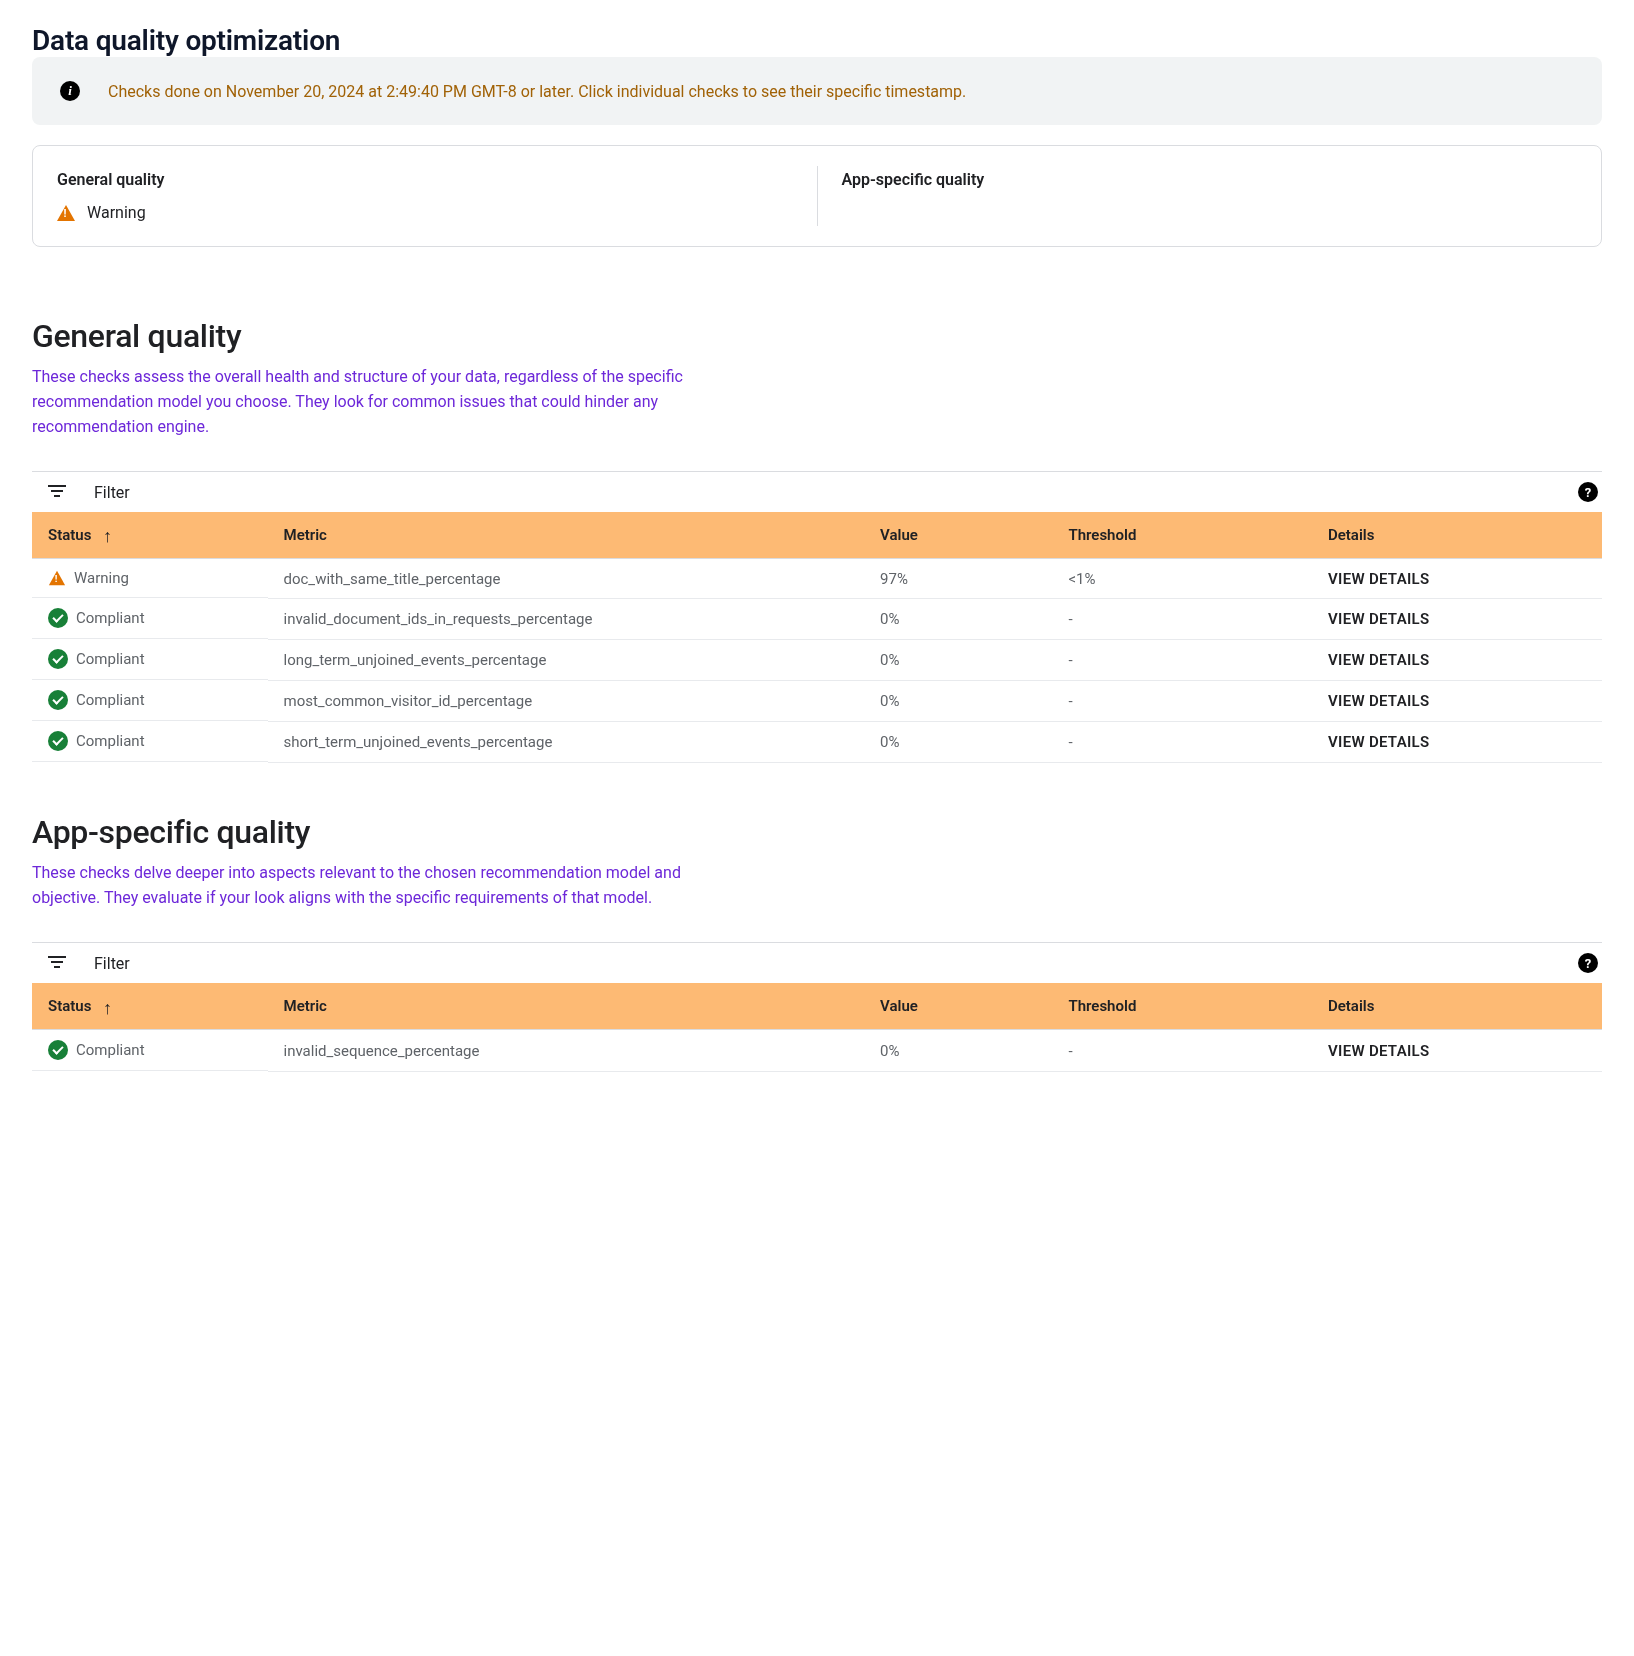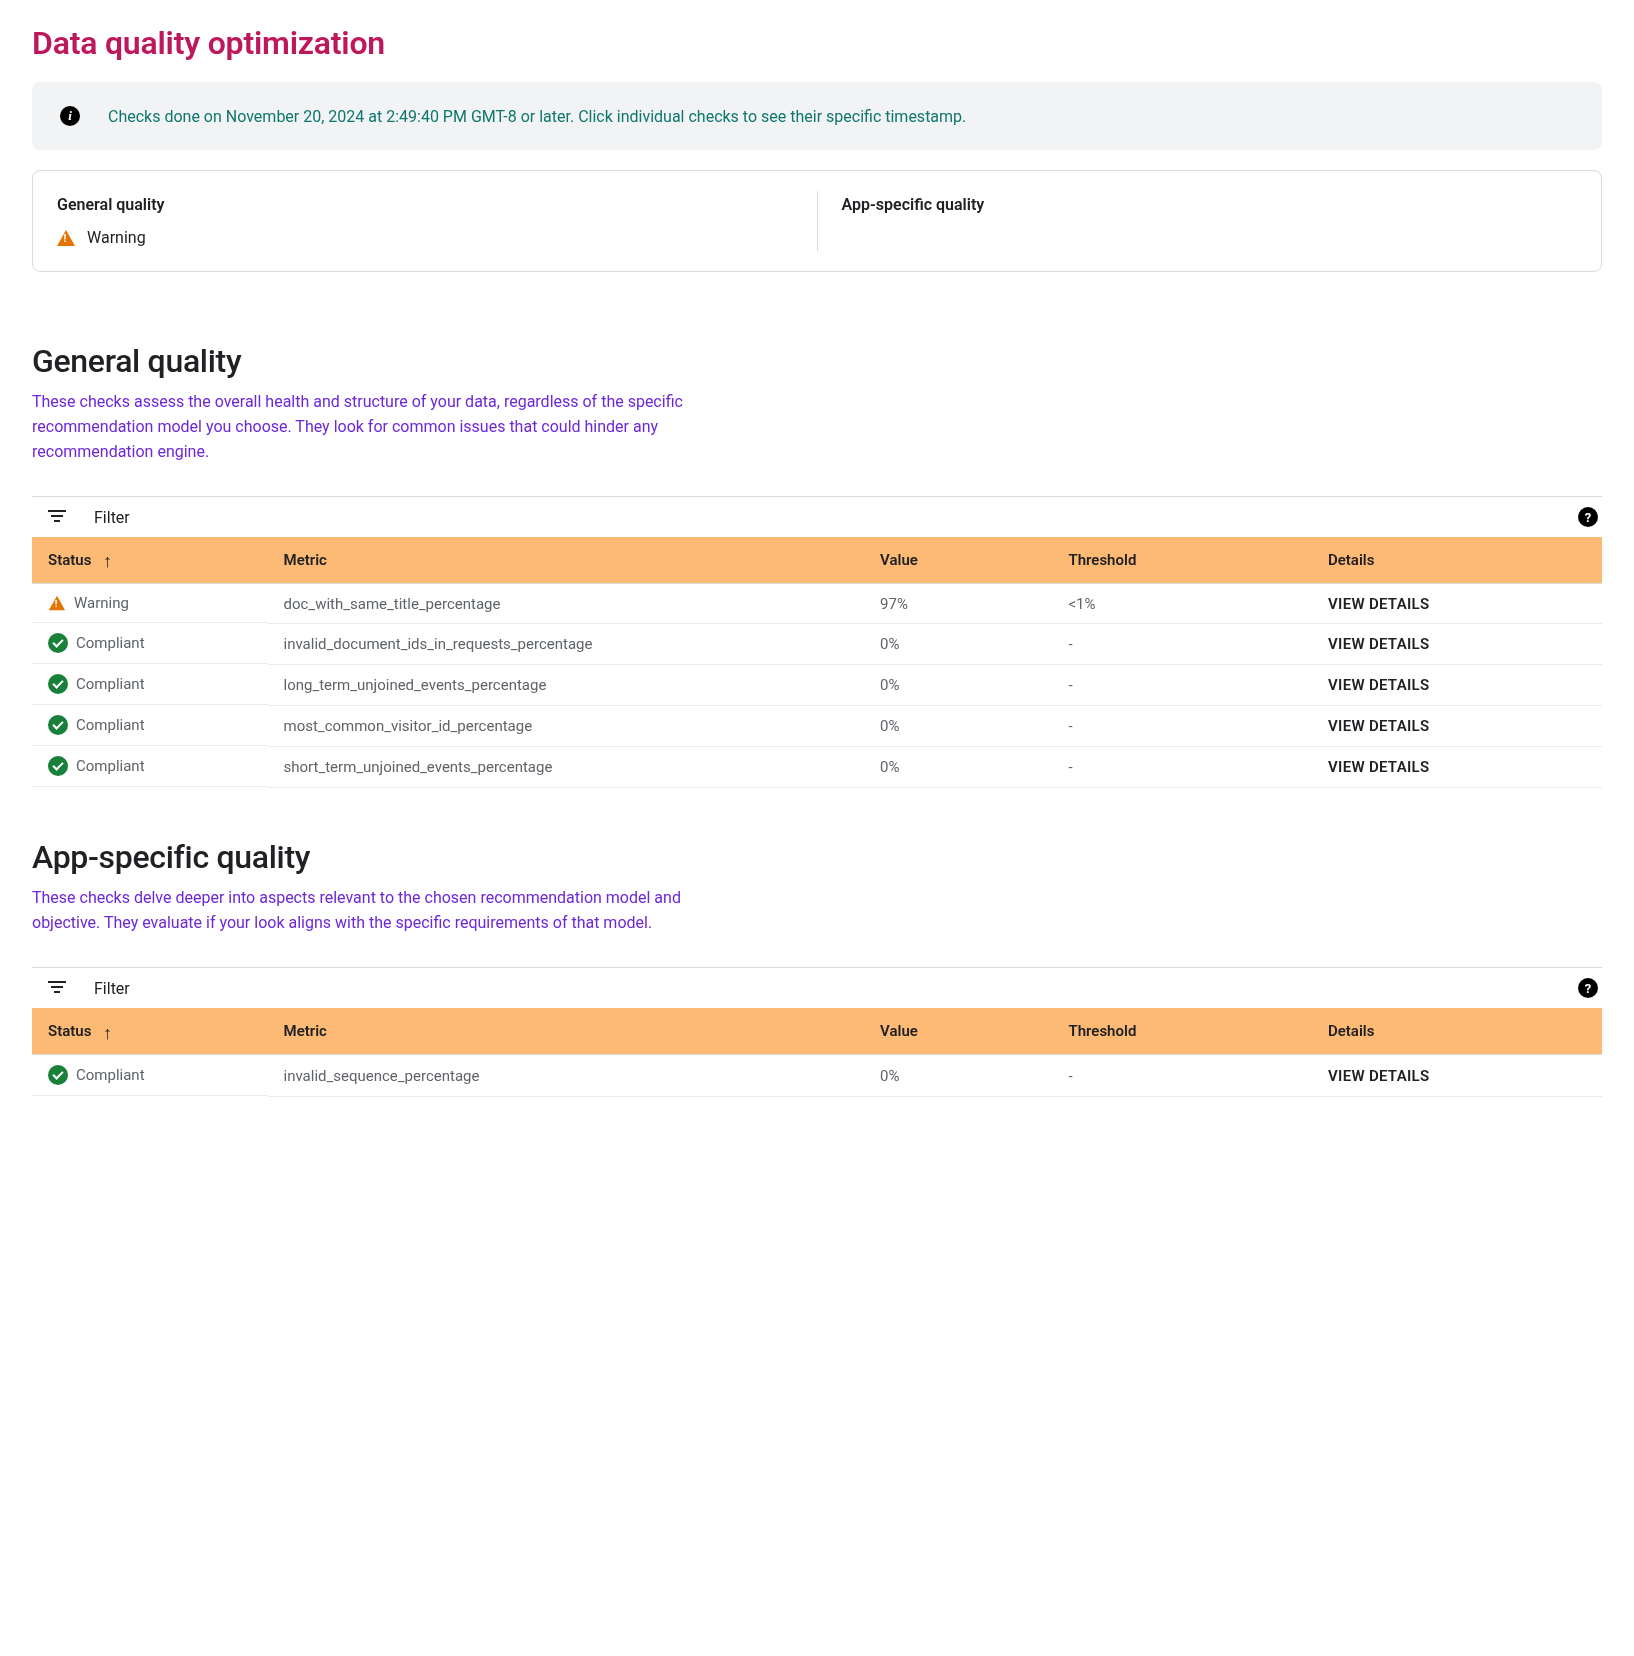--- a/index.html
+++ b/index.html
@@ -4,24 +4,23 @@
   <style>
     * { box-sizing: border-box; margin: 0; padding: 0; }
     body {
       font-family: Roboto, -apple-system, BlinkMacSystemFont, "Segoe UI", Arial, sans-serif;
       background: #fff;
       color: #202124;
       padding: 24px 32px;
       font-size: 14px;
     }
     .page-title {
-      font-size: 32px;
+      font-size: 28px;
       font-weight: 600;
-      margin-bottom: 20px;
-      color: #be185d;
+      color: #0f172a;
       letter-spacing: -0.2px;
     }
     .info-box {
       background: #f1f3f4;
       border-radius: 8px;
       padding: 24px 28px;
       display: flex;
       align-items: center;
       gap: 28px;
       margin-bottom: 20px;
@@ -36,21 +35,21 @@
       font-style: italic;
       font-family: Georgia, serif;
       font-size: 13px;
       display: flex;
       align-items: center;
       justify-content: center;
       flex-shrink: 0;
     }
     .info-box .info-text {
       font-size: 16px;
-      color: #0f766e;
+      color: #a16207;
     }
     .summary-card {
       border: 1px solid #dadce0;
       border-radius: 8px;
       display: flex;
       padding: 20px 0;
       margin-bottom: 70px;
     }
     .summary-half {
       flex: 1;

